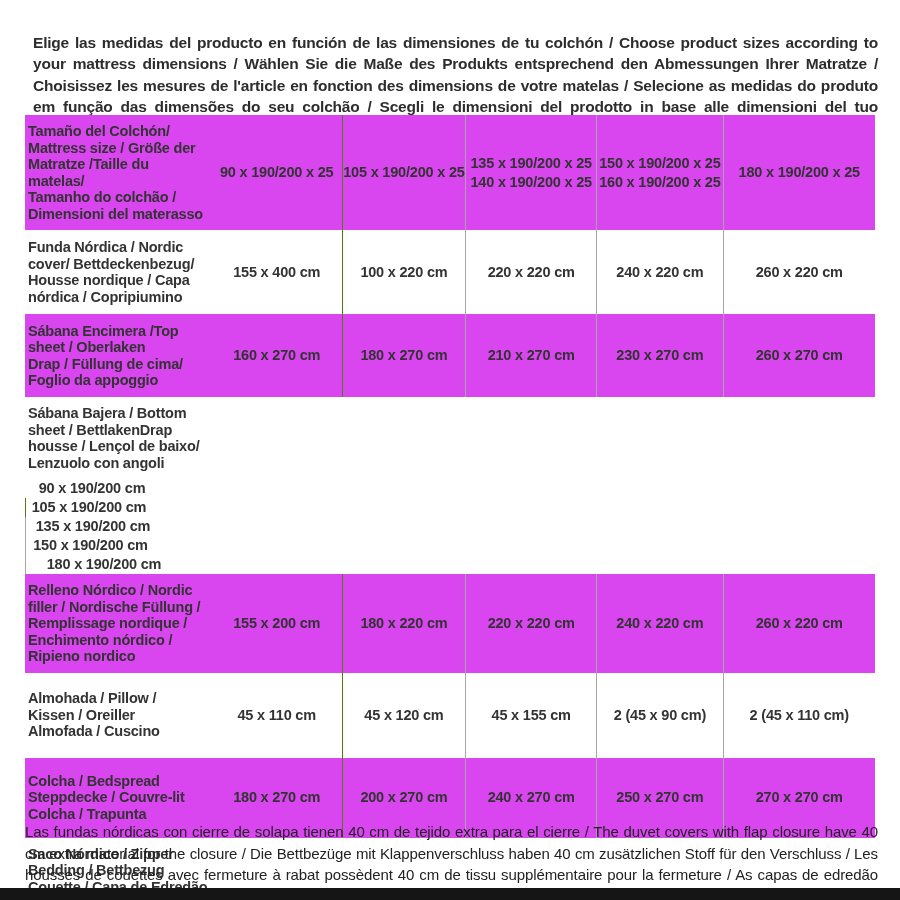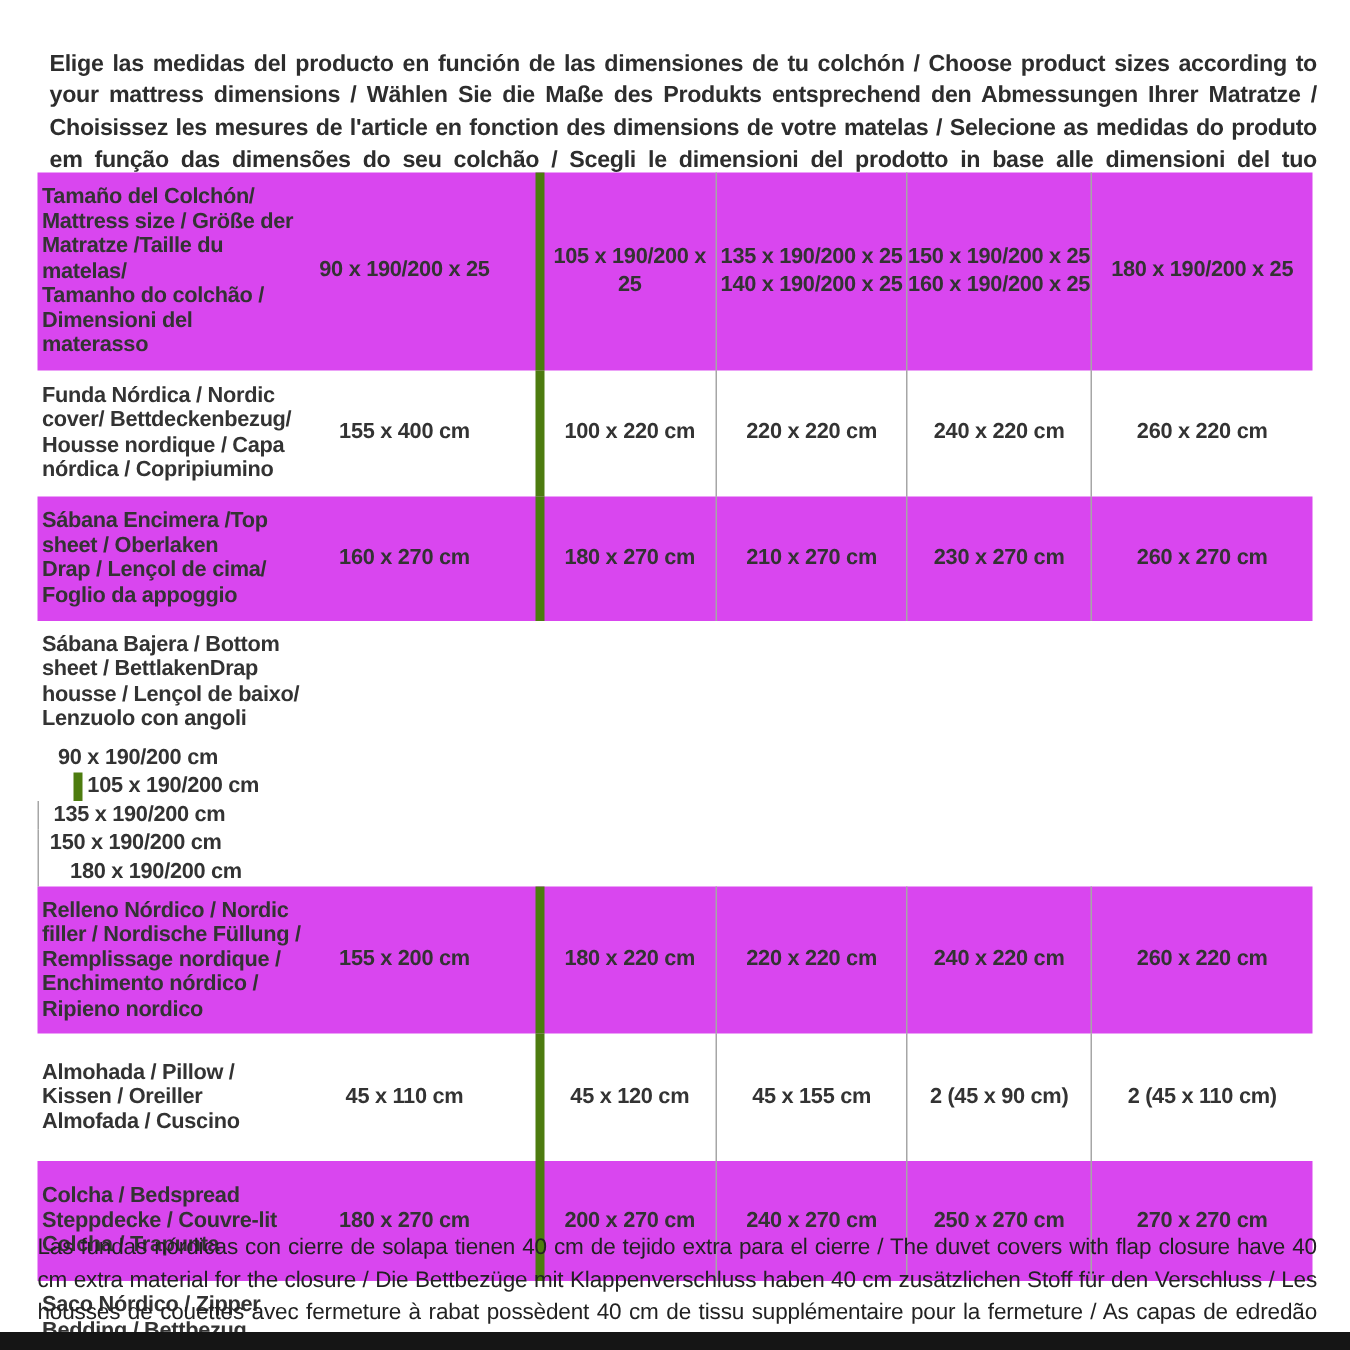--- a/index.html
+++ b/index.html
@@ -27,21 +27,21 @@
     display:flex;align-items:center;
     font-size:14.5px;line-height:16.5px;font-weight:bold;
     letter-spacing:-0.2px;color:#333;white-space:pre-line;
   }
   .val-cell{
     box-sizing:border-box;display:flex;align-items:center;justify-content:center;
     text-align:center;font-size:14.5px;line-height:19px;font-weight:bold;
     letter-spacing:-0.2px;color:#333;white-space:pre-line;
   }
   .c1{width:134px;} 
-  .c2{width:127px;border-left:6px solid #4d7c0f;margin-left:24px;}
+  .c2{width:127px;border-left:1px solid #4d7c0f;}
   .c3{width:135px;border-left:1px solid #a6a6a6;}
   .c4{width:130px;border-left:1px solid #a6a6a6;}
   .c5{width:157px;border-left:1px solid #a6a6a6;}
   .footnote{
     position:absolute;left:25px;right:22px;top:806px;
     font-size:15px;line-height:21.5px;font-weight:normal;
     letter-spacing:-0.1px;color:#222;text-align:justify;
   }
   .bottom-bar{
     position:absolute;left:0;bottom:0;width:100%;height:12px;background:#151515;
@@ -79,21 +79,21 @@
       <div class="val-cell c1">155 x 400 cm</div>
       <div class="val-cell c2">100 x 220 cm</div>
       <div class="val-cell c3">220 x 220 cm</div>
       <div class="val-cell c4">240 x 220 cm</div>
       <div class="val-cell c5">260 x 220 cm</div>
     </div>
 
     <div class="trow gray r3">
       <div class="label-cell">Sábana Encimera /Top
 sheet / Oberlaken
-Drap / Lençol de cima/
+Drap / Füllung de cima/
 Foglio da appoggio</div>
       <div class="val-cell c1">160 x 270 cm</div>
       <div class="val-cell c2">180 x 270 cm</div>
       <div class="val-cell c3">210 x 270 cm</div>
       <div class="val-cell c4">230 x 270 cm</div>
       <div class="val-cell c5">260 x 270 cm</div>
     </div>
 
     <div class="trow r4">
       <div class="label-cell">Sábana Bajera / Bottom

